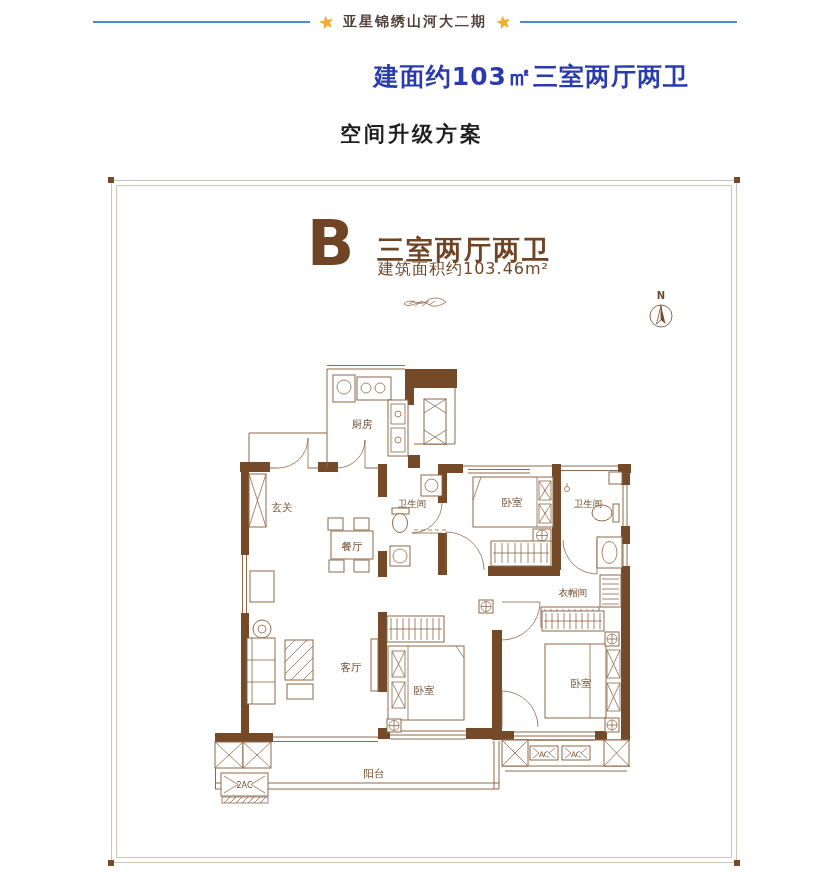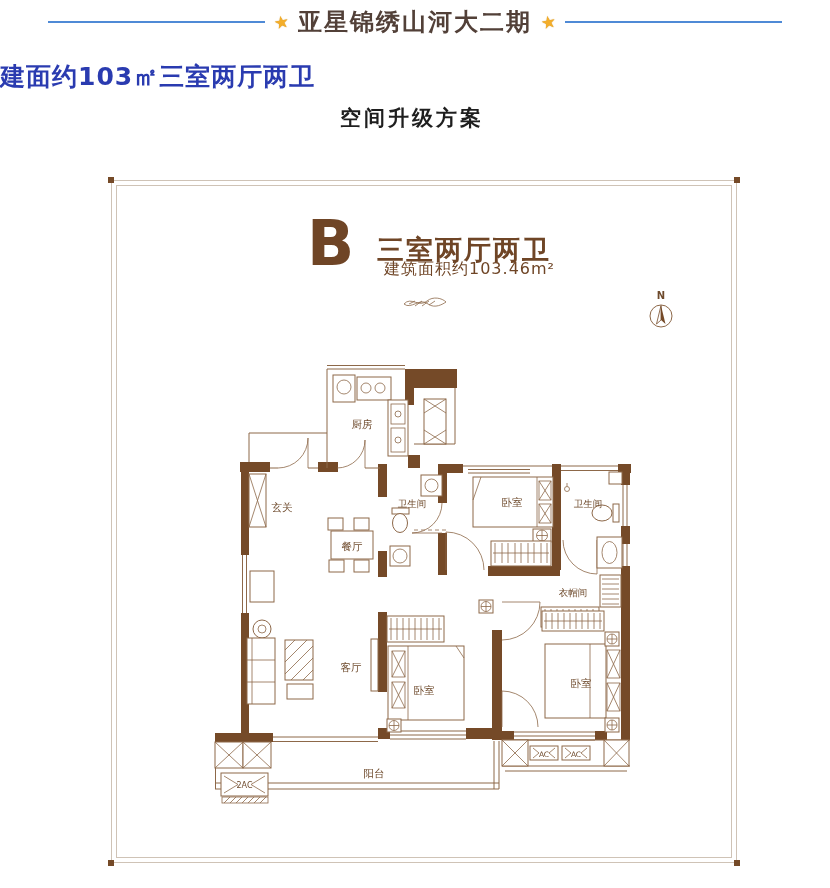--- a/index.html
+++ b/index.html
@@ -5,38 +5,38 @@
   html,body{margin:0;padding:0;}
   body{width:830px;height:888px;background:#ffffff;position:relative;overflow:hidden;
        font-family:"DejaVu Sans","Liberation Sans",sans-serif;}
   .abs{position:absolute;}
   
   .hdr-row{position:absolute;top:10px;left:0;width:830px;height:24px;
            display:flex;align-items:center;justify-content:center;gap:9px;}
   .hdr-line{height:2px;background:#4f8ad6;width:217px;}
   .hdr-star{color:#f3ae2b;font-size:17px;line-height:1;transform:rotate(-12deg);
             text-shadow:0 0 1px #c88a1d;}
-  .hdr-title{color:#524038;font-size:24px;font-weight:bold;letter-spacing:2px;}
-  .hdr-sub{position:absolute;top:60px;left:0;width:674px;text-align:left;
-           color:#2a3bb0;font-size:25px;font-weight:bold;letter-spacing:1px;}
-  .hdr-plan{position:absolute;top:104px;left:0;width:824px;text-align:center;
+  .hdr-title{color:#524038;font-size:14px;font-weight:bold;letter-spacing:2px;}
+  .hdr-sub{position:absolute;top:60px;left:0;width:674px;text-align:right;
+           color:#2a3bb0;font-size:25px;font-weight:bold;letter-spacing:1px;padding-left:15px;}
+  .hdr-plan{position:absolute;top:120px;left:0;width:824px;text-align:center;
             color:#1e1e1e;font-size:21px;font-weight:bold;letter-spacing:3px;}
   
   .frame-outer{position:absolute;left:111px;top:180px;width:624px;height:681px;
                border:1px solid #cfc3b6;}
   .frame-inner{position:absolute;left:4px;top:4px;right:4px;bottom:4px;
                border:1px solid #cfc3b6;}
   .corner{position:absolute;width:6px;height:6px;background:#754a28;}
   
   .unit-letter{position:absolute;left:307px;top:213px;color:#6f4526;
                font-size:62px;font-weight:bold;line-height:1;}
   .unit-title{position:absolute;left:377px;top:232px;color:#6f4526;
               font-size:27px;font-weight:bold;letter-spacing:2px;}
   .unit-area{position:absolute;left:378px;top:259px;color:#6f4526;
-             font-size:16px;letter-spacing:1px;margin-left:6px;}
+             font-size:16px;letter-spacing:1px;}
   
   .w{fill:#754a28;stroke:none;}
   .t{stroke:#8d6849;stroke-width:1;fill:none;}
   .tt{stroke:#8d6849;stroke-width:0.8;fill:none;}
   .fw{stroke:#8d6849;stroke-width:1;fill:#ffffff;}
   .lbl{fill:#6e4a2c;font-family:"DejaVu Sans",sans-serif;font-size:10.5px;text-anchor:middle;}
   .lbs{fill:#6e4a2c;font-family:"DejaVu Sans",sans-serif;font-size:8px;text-anchor:middle;}
 </style>
 </head>
 <body>

